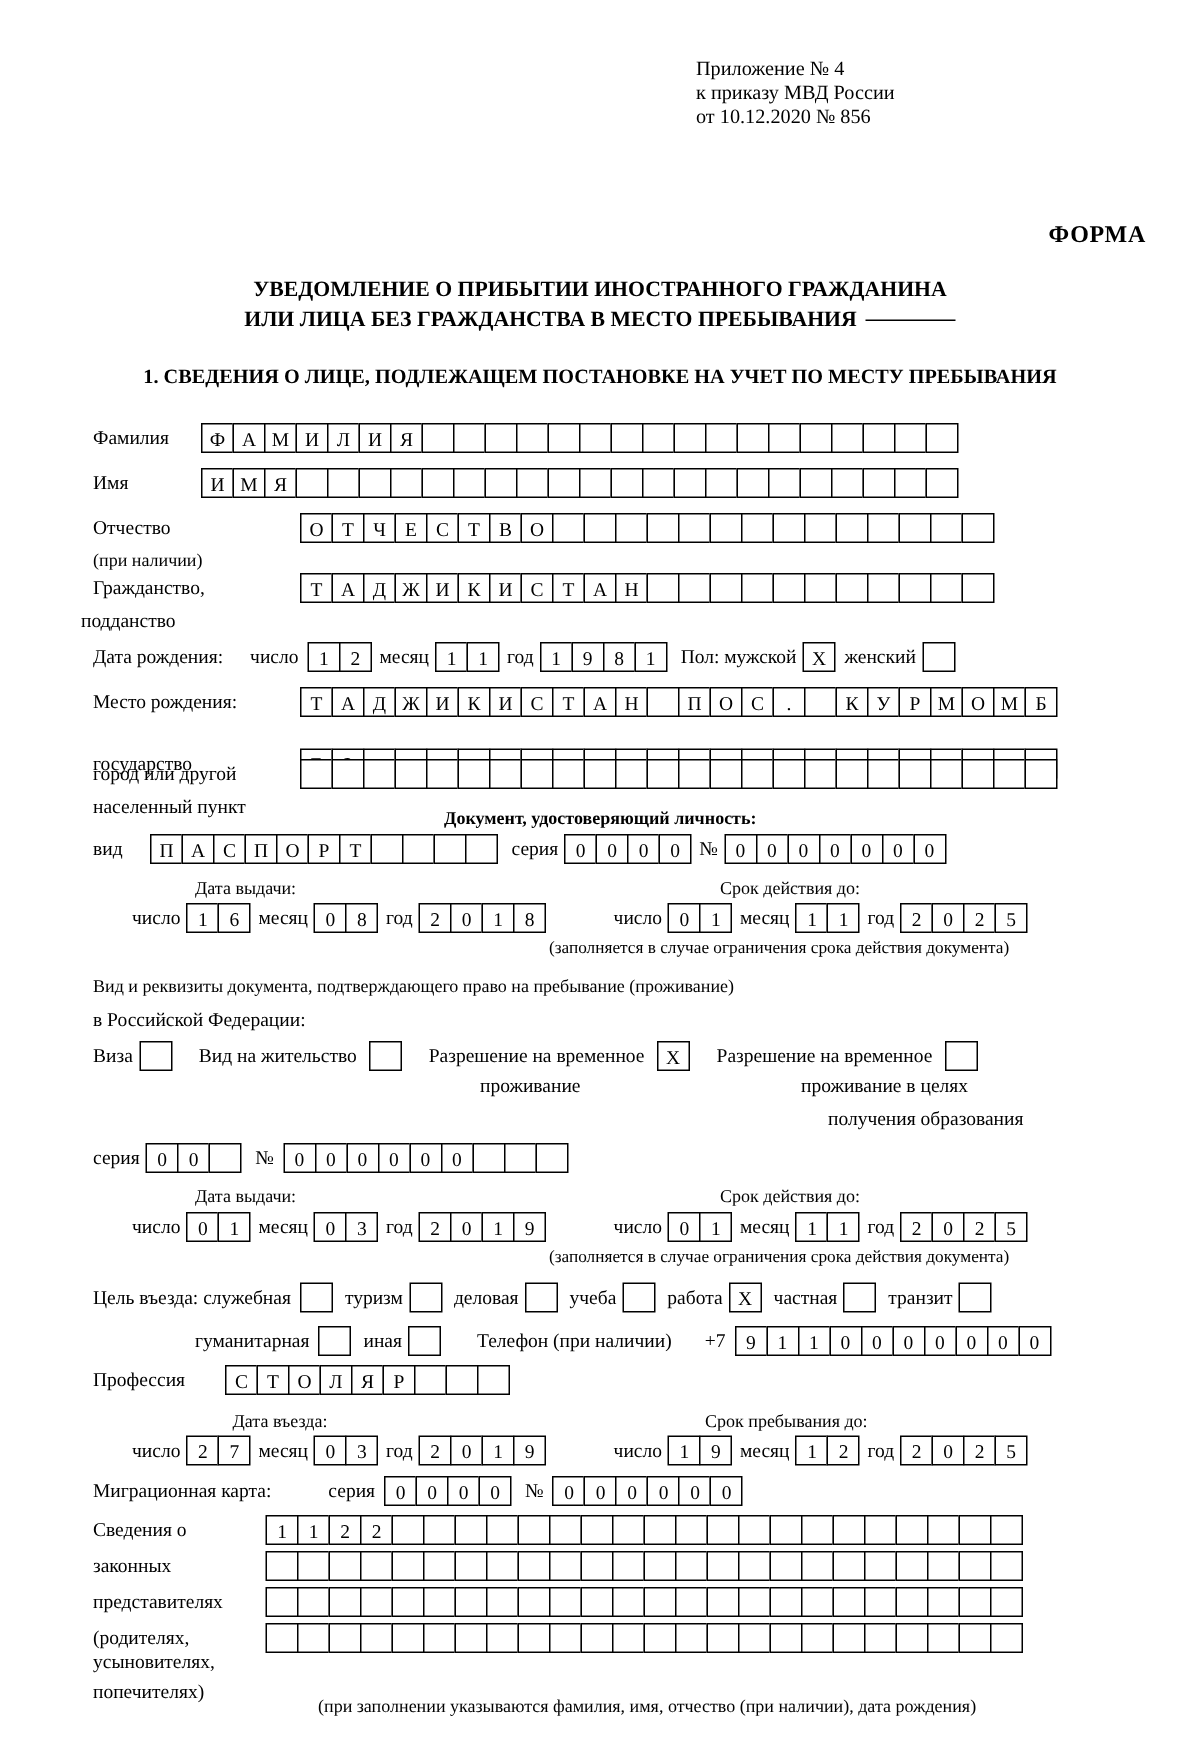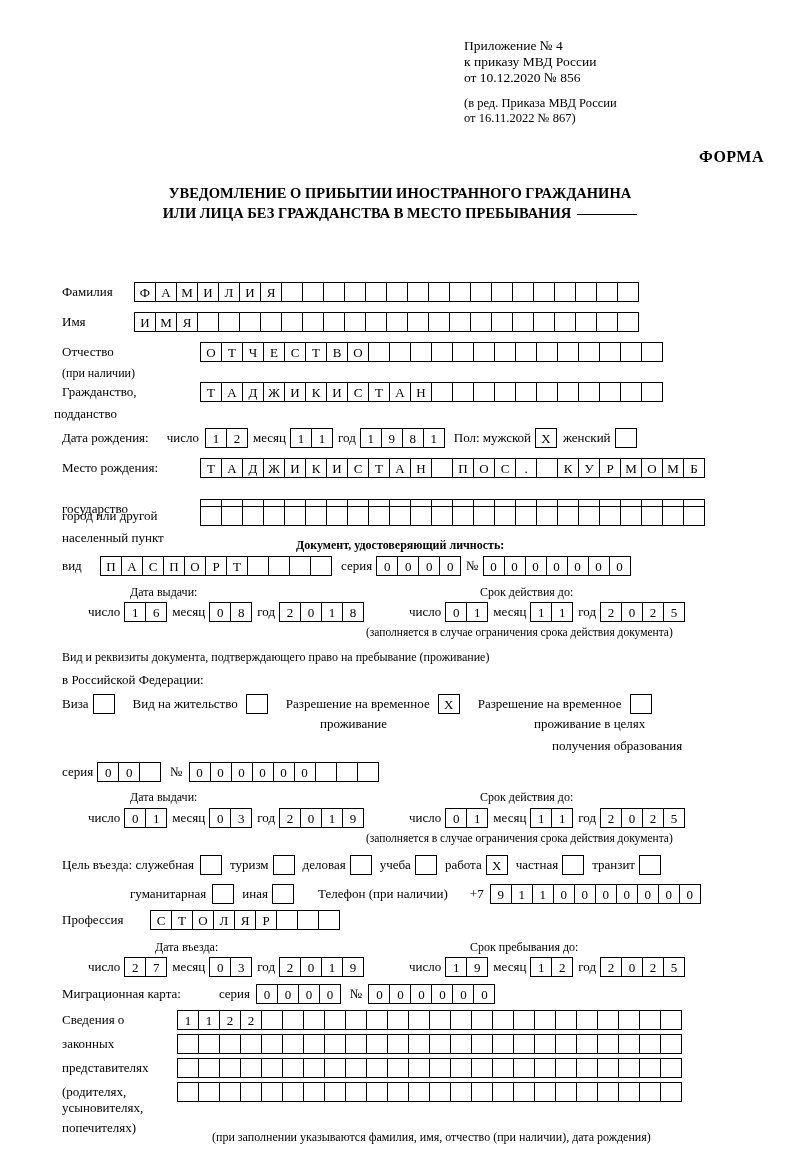--- a/index.html
+++ b/index.html
@@ -117,32 +117,29 @@
 </style>
 </head>
 <body>
 
 <div class="page">
 
   <div class="hdr">
     <div>Приложение № 4</div>
     <div>к приказу МВД России</div>
     <div>от 10.12.2020 № 856</div>
-    <div class="blk2">
-      <div>(в ред. Приказа МВД России</div>
-      <div>от 16.11.2022 № 867)</div>
-    </div>
   </div>
   <div class="forma">ФОРМА</div>
 
   <div class="title">
     <div class="l1">УВЕДОМЛЕНИЕ О ПРИБЫТИИ ИНОСТРАННОГО ГРАЖДАНИНА</div>
     <div class="l2"><span>ИЛИ ЛИЦА БЕЗ ГРАЖДАНСТВА В МЕСТО ПРЕБЫВАНИЯ</span><span class="uline"></span></div>
   </div>
 
+  <div class="section1">1. СВЕДЕНИЯ О ЛИЦЕ, ПОДЛЕЖАЩЕМ ПОСТАНОВКЕ НА УЧЕТ ПО МЕСТУ ПРЕБЫВАНИЯ</div>
 
   <div class="row" style="top:282px; left:62px;">
     <span class="lbl" style="width:72px; display:inline-block;">Фамилия</span>
     <span class="boxes" id="b-surname">
         <span class="bx">Ф</span>
         <span class="bx">А</span>
         <span class="bx">М</span>
         <span class="bx">И</span>
         <span class="bx">Л</span>
         <span class="bx">И</span>

